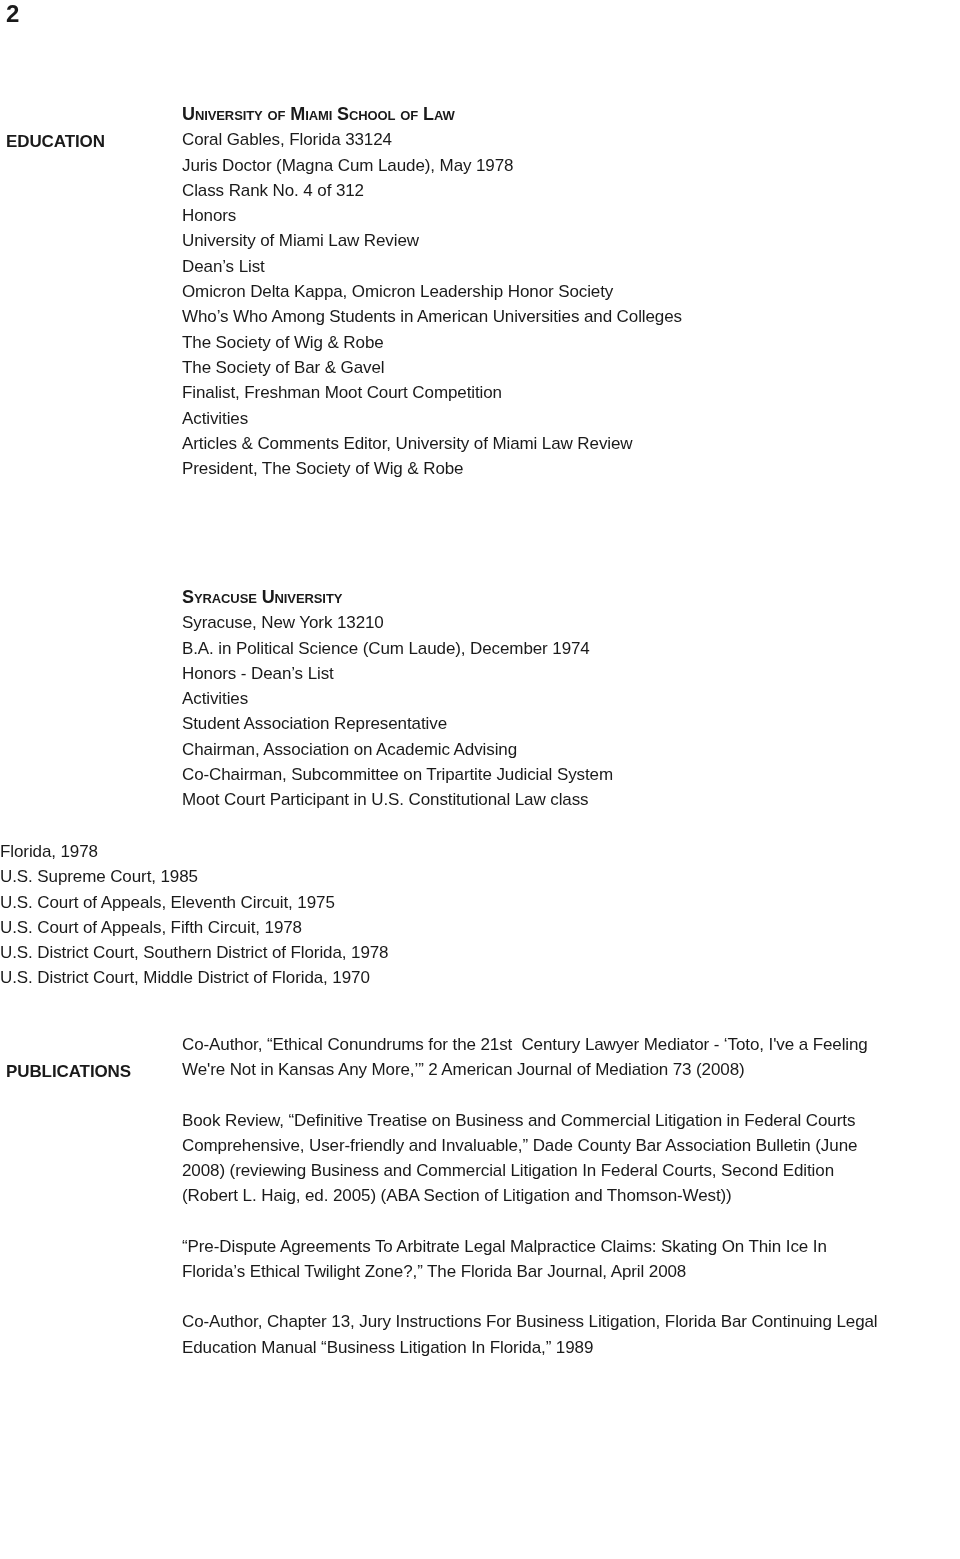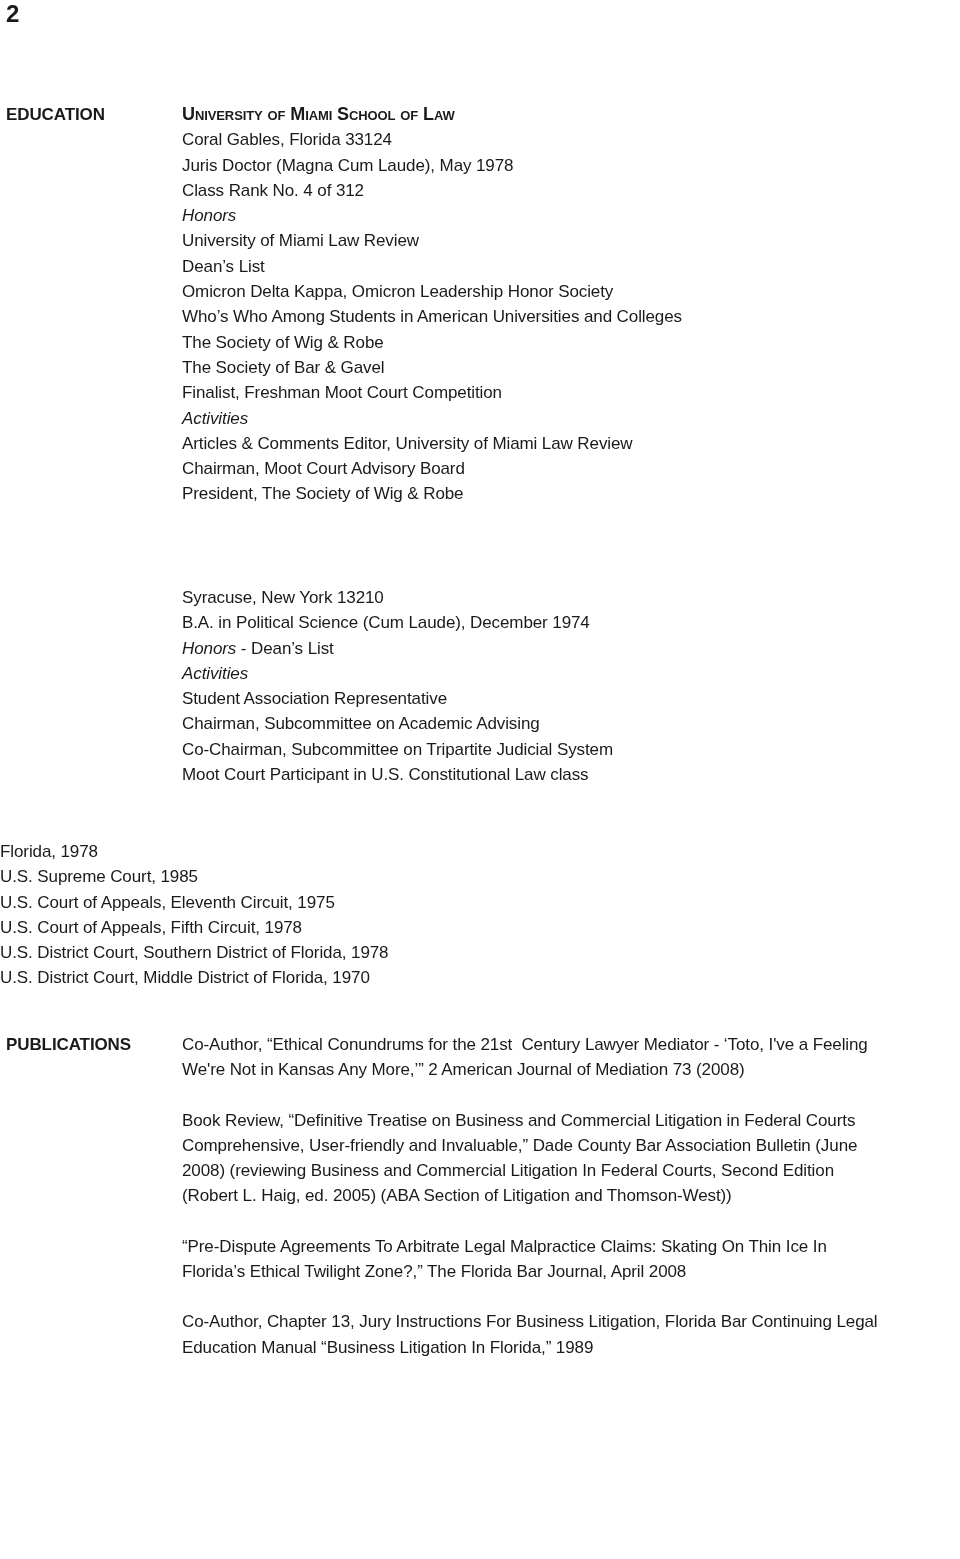--- a/index.html
+++ b/index.html
@@ -13,33 +13,33 @@
     position: absolute; left: 6px; top: 0px;
     font-size: 24px; font-weight: bold; line-height: 28px;
   }
   .row {
     position: absolute; left: 0; width: 960px;
     display: flex; align-items: flex-start;
   }
   .label-col {
     width: 182px; padding-left: 6px; box-sizing: border-box;
     font-size: 17px; font-weight: bold; line-height: 25.3px;
-    letter-spacing: -0.1px; white-space: pre;
+    letter-spacing: -0.1px; white-space: pre; margin-top: 27px;
   }
   .content-col { flex: 1; min-width: 0; }
   .line {
     font-size: 17px; line-height: 25.3px;
     letter-spacing: -0.1px; white-space: pre;
   }
   .heading {
     font-weight: bold;
     font-variant: small-caps;
     font-size: 18px;
   }
-  .italic { font-style: italic; }
+  .italic { }
   .para { margin: 0 0 25px 0; }
   .para:last-child { margin-bottom: 0; }
   .footer {
     position: absolute; left: 0; top: 1501px; width: 960px;
     text-align: center;
     font-family: "Liberation Serif", serif;
     font-weight: bold; font-size: 20px; line-height: 27px;
     white-space: pre;
   }
 </style>
@@ -58,34 +58,34 @@
     <div class="line italic">Honors</div>
     <div class="line">University of Miami Law Review</div>
     <div class="line">Dean’s List</div>
     <div class="line">Omicron Delta Kappa, Omicron Leadership Honor Society</div>
     <div class="line">Who’s Who Among Students in American Universities and Colleges</div>
     <div class="line">The Society of Wig &amp; Robe</div>
     <div class="line">The Society of Bar &amp; Gavel</div>
     <div class="line">Finalist, Freshman Moot Court Competition</div>
     <div class="line italic">Activities</div>
     <div class="line">Articles &amp; Comments Editor, University of Miami Law Review</div>
-    <div class="line">Chairman, Moot Court Advisory Board</div>
     <div class="line">President, The Society of Wig &amp; Robe</div>
   </div>
 </section>
 
 <section class="row" style="top:585px">
   <div class="label-col"></div>
   <div class="content-col">
+    <div class="line heading">Syracuse University</div>
     <div class="line">Syracuse, New York 13210</div>
     <div class="line">B.A. in Political Science (Cum Laude), December 1974</div>
     <div class="line"><span class="italic">Honors</span><span> - Dean’s List</span></div>
     <div class="line italic">Activities</div>
     <div class="line">Student Association Representative</div>
-    <div class="line">Chairman, Subcommittee on Academic Advising</div>
+    <div class="line">Chairman, Association on Academic Advising</div>
     <div class="line">Co-Chairman, Subcommittee on Tripartite Judicial System</div>
     <div class="line">Moot Court Participant in U.S. Constitutional Law class</div>
   </div>
 </section>
 
 <section class="row" style="top:839px">
   <div class="content-col">
     <div class="line">Florida, 1978</div>
     <div class="line">U.S. Supreme Court, 1985</div>
     <div class="line">U.S. Court of Appeals, Eleventh Circuit, 1975</div>

